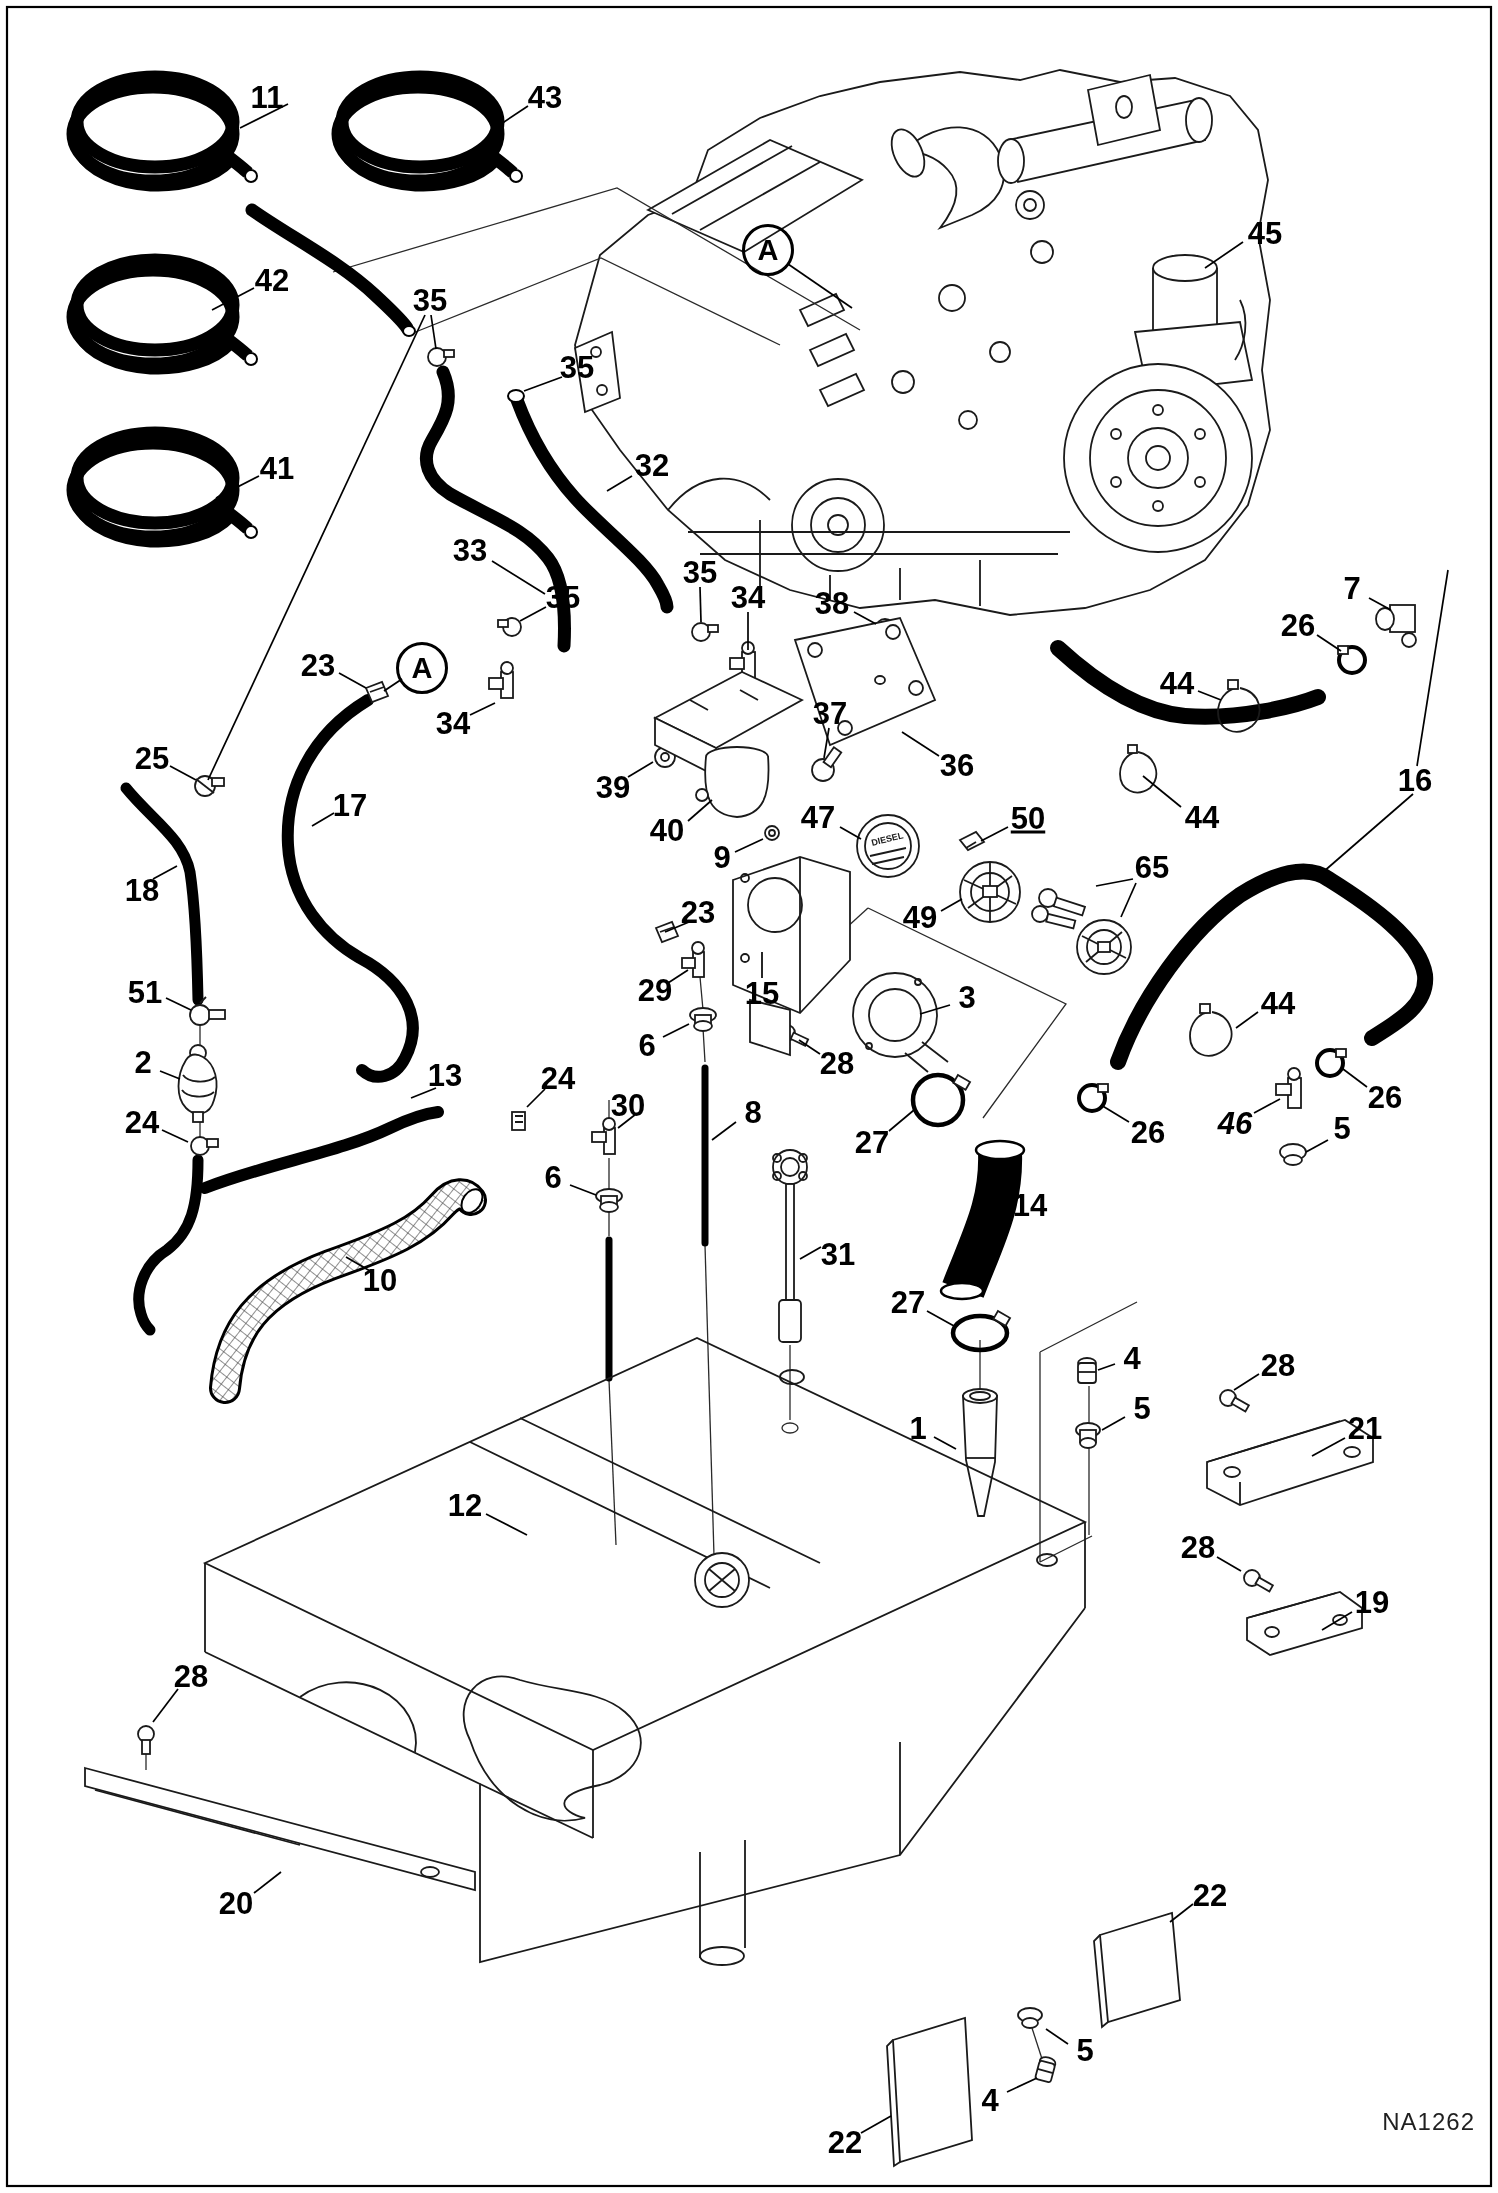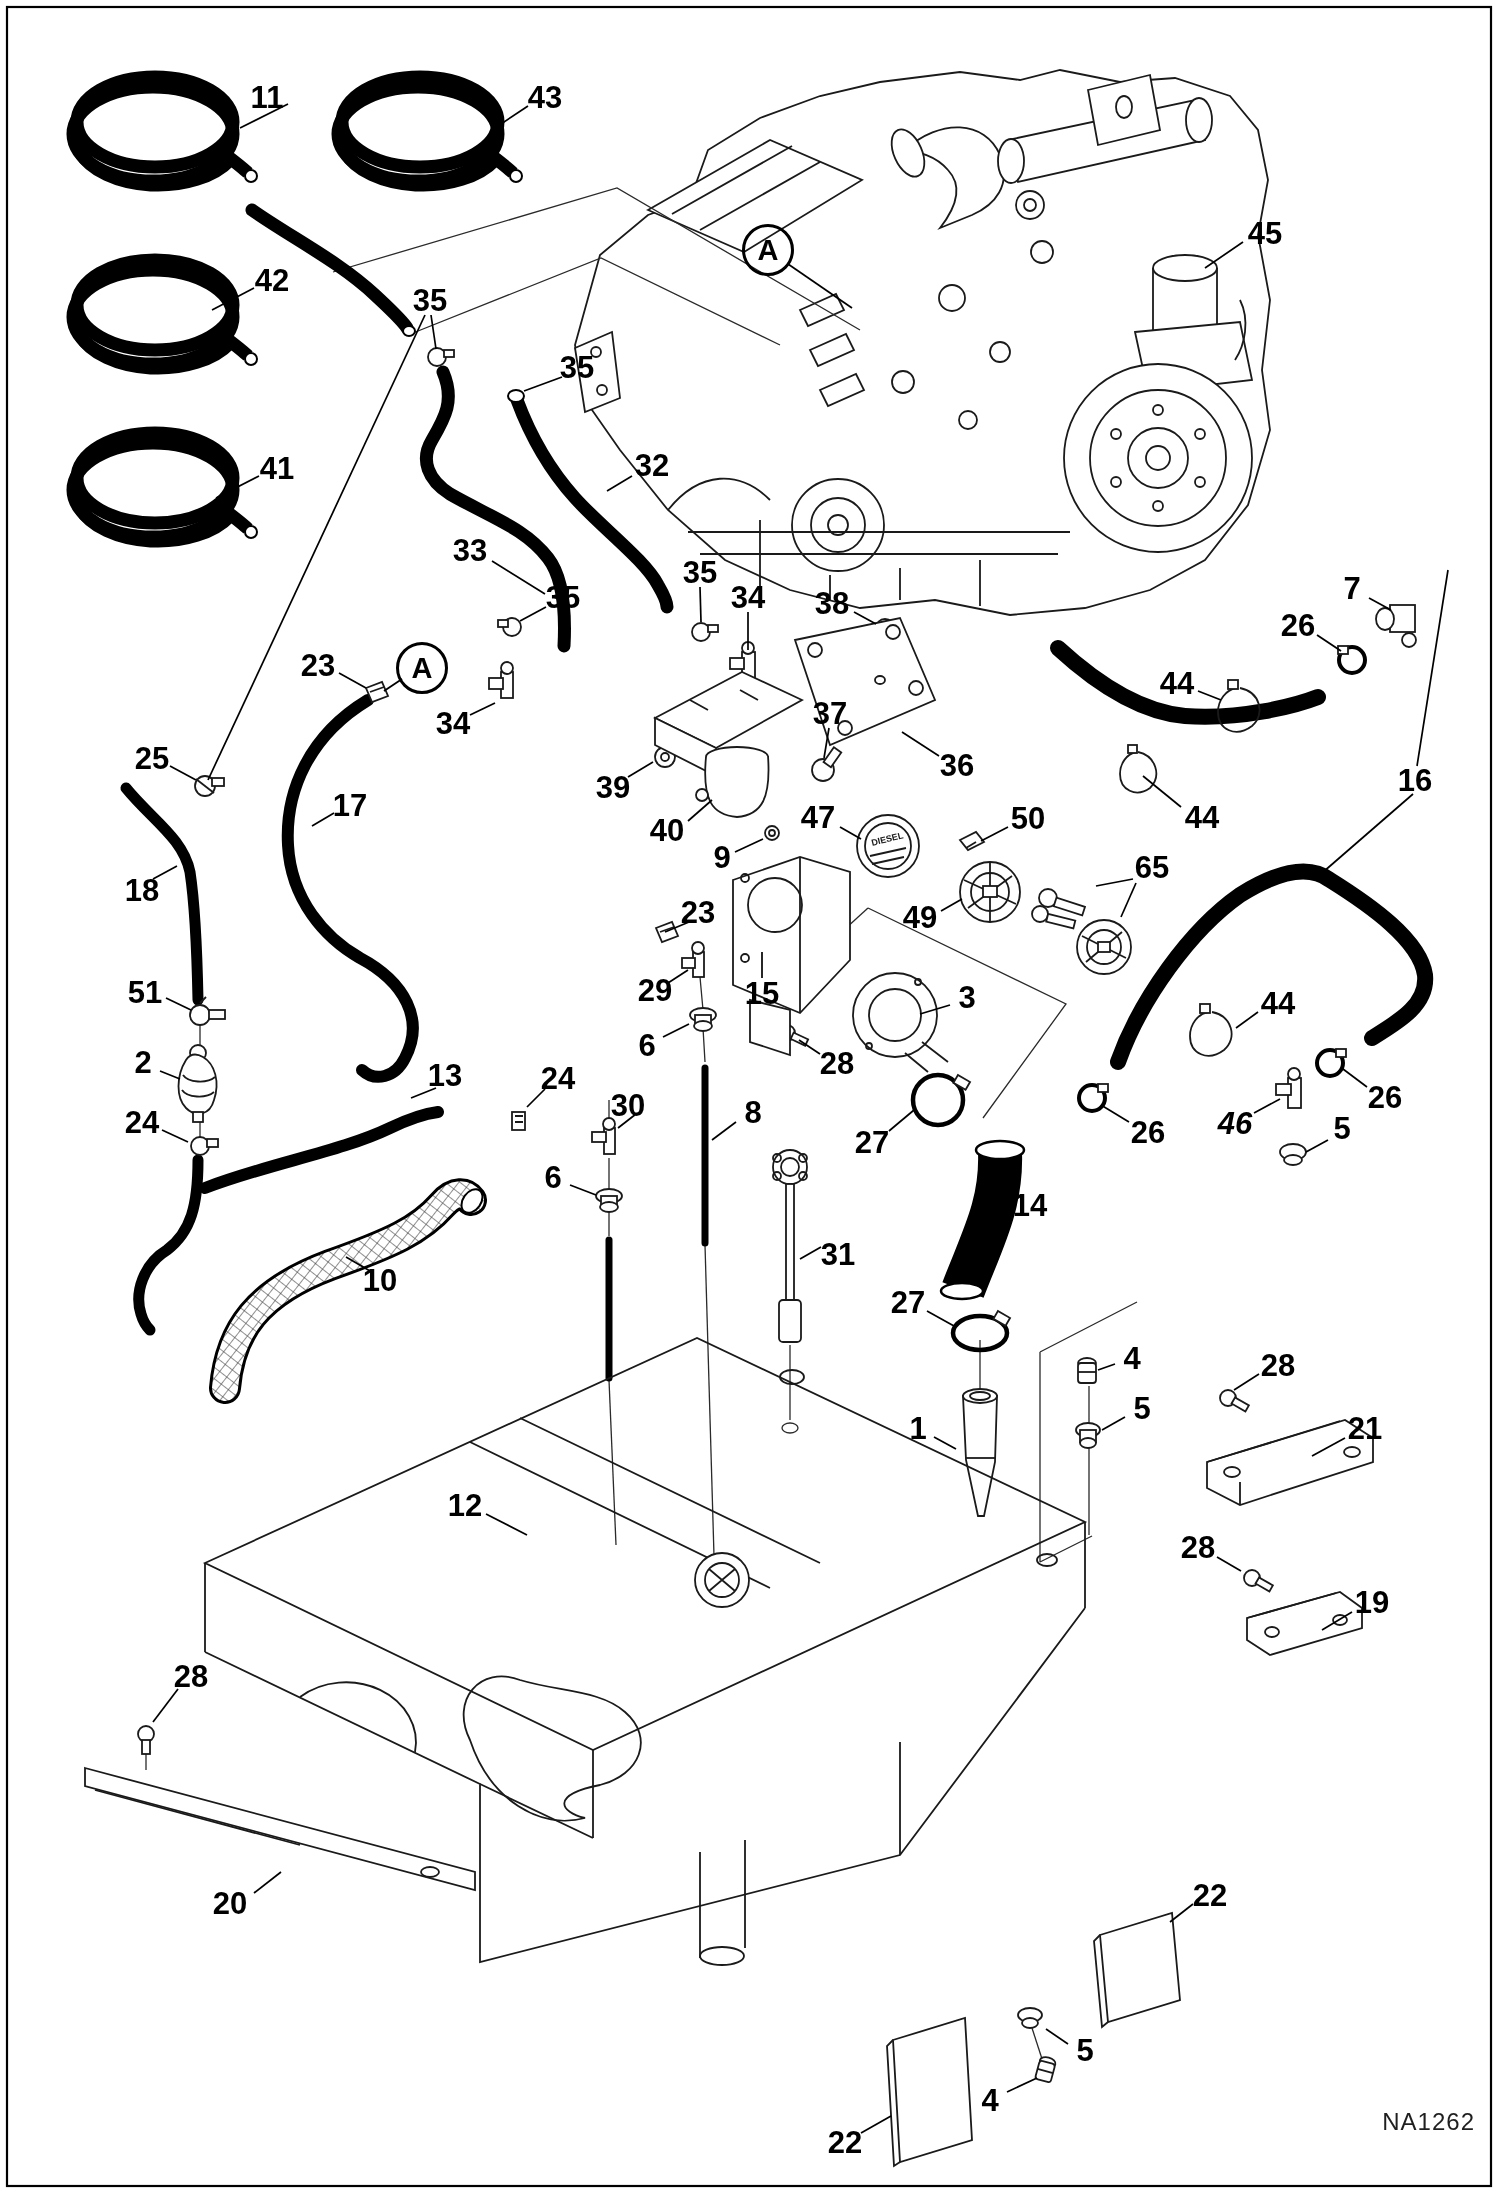--- a/index.html
+++ b/index.html
@@ -561,21 +561,21 @@
       <div class="callout" style="left: 318px; top: 665px;">23</div>
       <div class="callout circled" style="left: 422px; top: 668px;">A</div>
       <div class="callout" style="left: 453px; top: 723px;">34</div>
       <div class="callout" style="left: 152px; top: 758px;">25</div>
       <div class="callout" style="left: 350px; top: 805px;">17</div>
       <div class="callout" style="left: 142px; top: 890px;">18</div>
       <div class="callout" style="left: 613px; top: 787px;">39</div>
       <div class="callout" style="left: 667px; top: 830px;">40</div>
       <div class="callout" style="left: 818px; top: 817px;">47</div>
       <div class="callout" style="left: 722px; top: 857px;">9</div>
-      <div class="callout" style="left: 1028px; top: 818px;">50</div>
+      <div class="callout" style="left: 1028px; top: 818px; text-decoration: underline;">50</div>
       <div class="callout" style="left: 920px; top: 917px;">49</div>
       <div class="callout" style="left: 1152px; top: 867px;">65</div>
       <div class="callout" style="left: 1352px; top: 588px;">7</div>
       <div class="callout" style="left: 1298px; top: 625px;">26</div>
       <div class="callout" style="left: 1177px; top: 683px;">44</div>
       <div class="callout" style="left: 1202px; top: 817px;">44</div>
       <div class="callout" style="left: 1415px; top: 780px;">16</div>
       <div class="callout" style="left: 698px; top: 912px;">23</div>
       <div class="callout" style="left: 655px; top: 990px;">29</div>
       <div class="callout" style="left: 762px; top: 993px;">15</div>
@@ -602,21 +602,21 @@
       <div class="callout" style="left: 380px; top: 1280px; text-align: center;">10</div>
       <div class="callout" style="left: 918px; top: 1428px;">1</div>
       <div class="callout" style="left: 1132px; top: 1358px;">4</div>
       <div class="callout" style="left: 1142px; top: 1408px;">5</div>
       <div class="callout" style="left: 1278px; top: 1365px;">28</div>
       <div class="callout" style="left: 1365px; top: 1428px;">21</div>
       <div class="callout" style="left: 1198px; top: 1547px;">28</div>
       <div class="callout" style="left: 1372px; top: 1602px;">19</div>
       <div class="callout" style="left: 465px; top: 1505px;">12</div>
       <div class="callout" style="left: 191px; top: 1676px;">28</div>
-      <div class="callout" style="left: 230px; top: 1903px; text-align: center;">20</div>
+      <div class="callout" style="left: 236px; top: 1903px; text-align: center;">20</div>
       <div class="callout" style="left: 1210px; top: 1895px;">22</div>
       <div class="callout" style="left: 845px; top: 2142px;">22</div>
       <div class="callout" style="left: 1085px; top: 2050px;">5</div>
       <div class="callout" style="left: 990px; top: 2100px;">4</div>
     </div>
 
 <div id="figure-code">NA1262</div>
 
 </div>
 

